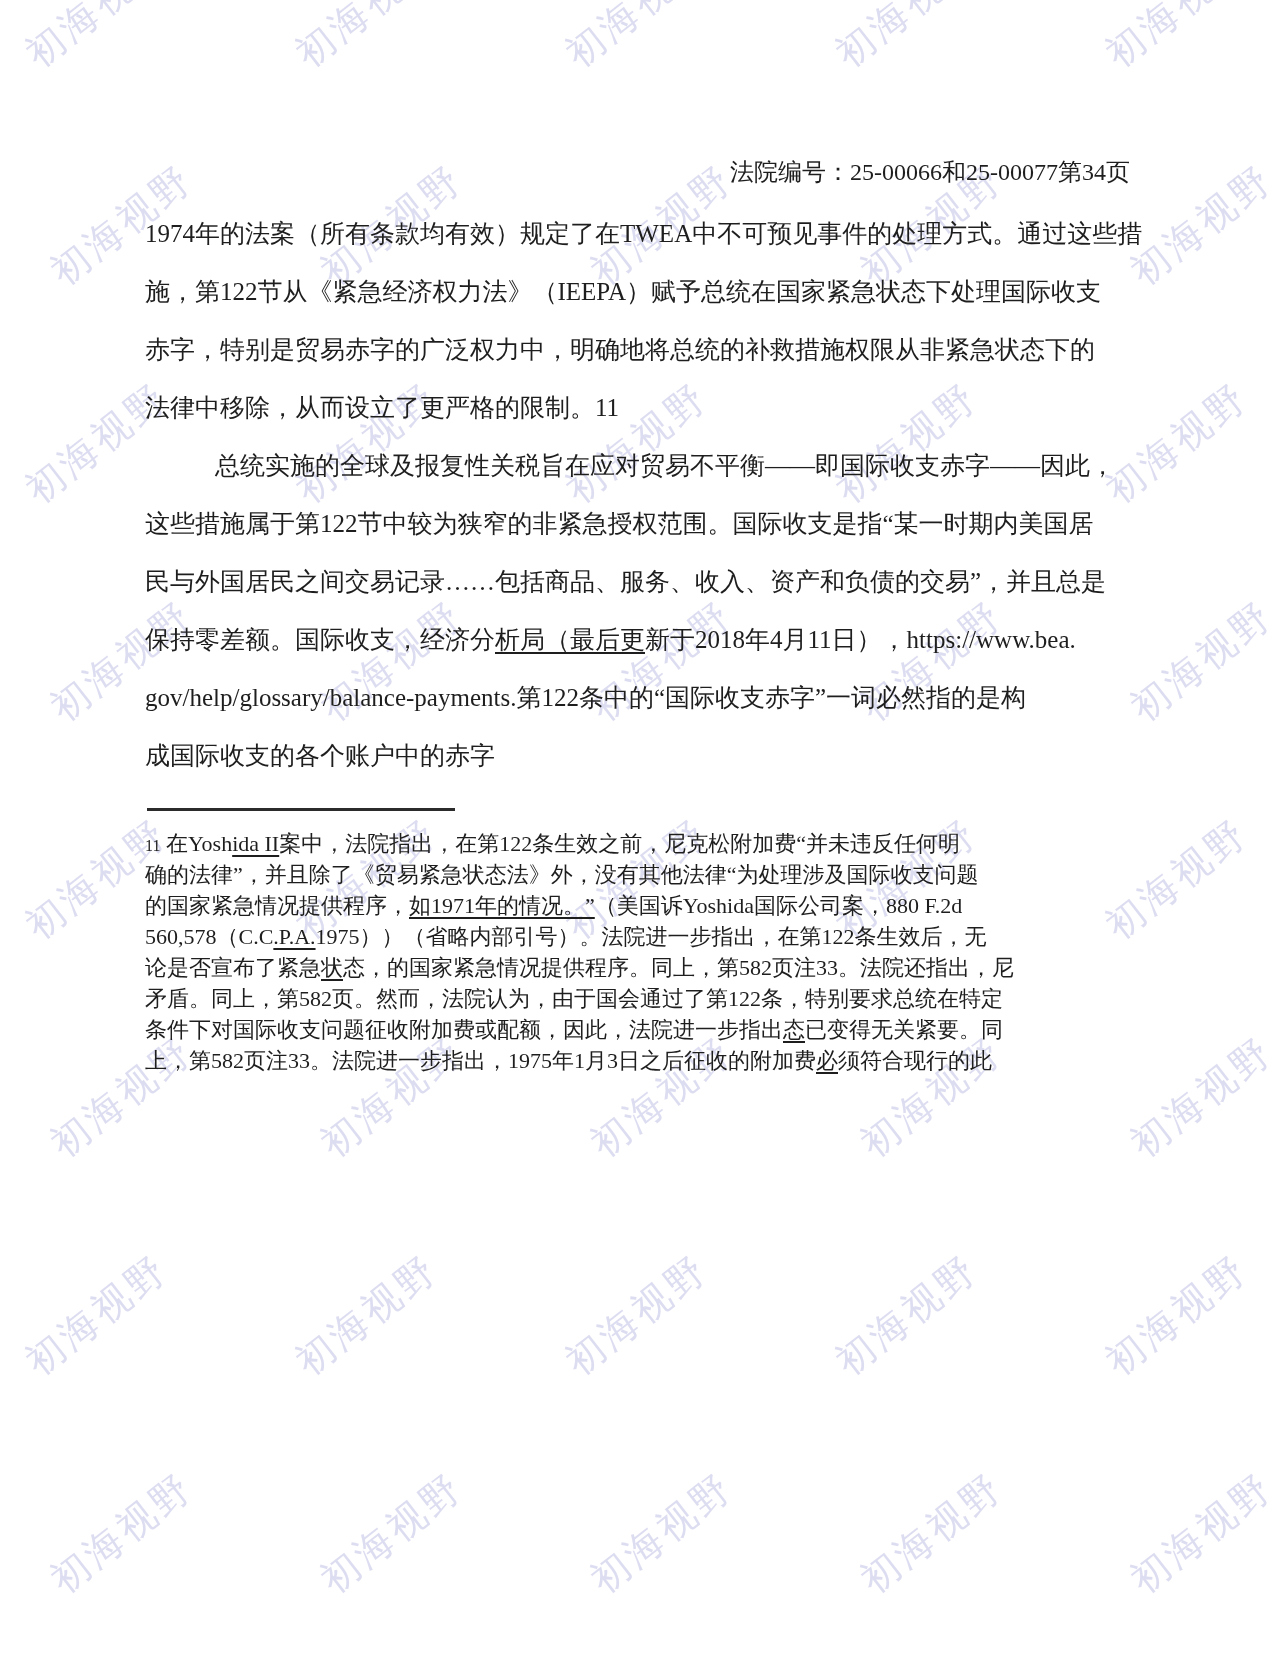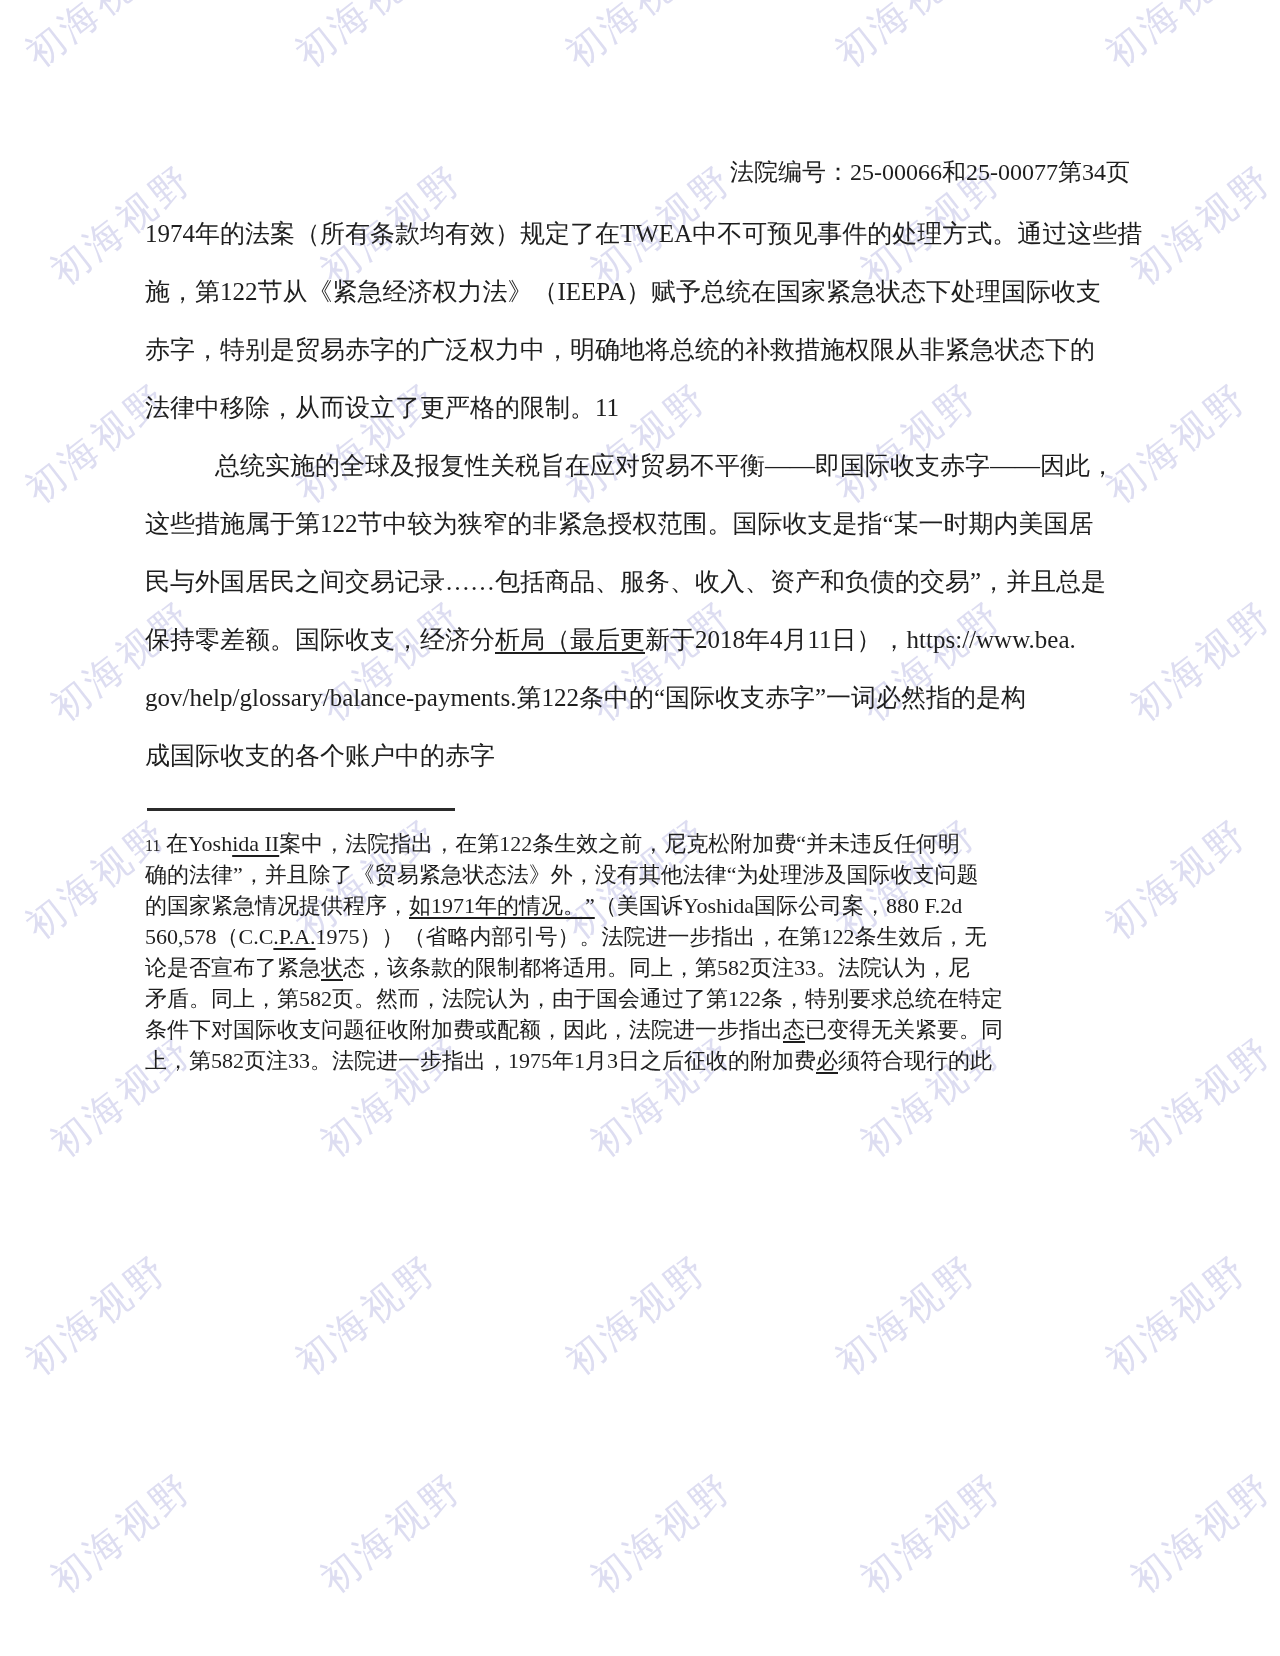--- a/index.html
+++ b/index.html
@@ -115,19 +115,19 @@
         <div class="line"><span>保持零差额。国际收支，经济分</span><span class="u">析局（最后更</span><span>新于2018年4月11日），https://www.bea.</span></div>
         <div class="line"><span>gov/help/glossary/balance-payments.第122条中的“国际收支赤字”一词必然指的是构</span></div>
         <div class="line"><span>成国际收支的各个账户中的赤字</span></div>
       </div>
     <div class="separator"></div>
     <div class="footnote">
         <div class="line"><span class="fn-ref">11</span><span> 在Yosh</span><span class="u">ida II</span><span>案中，法院指出，在第122条生效之前，尼克松附加费“并未违反任何明</span></div>
         <div class="line"><span>确的法律”，并且除了《贸易紧急状态法》外，没有其他法律“为处理涉及国际收支问题</span></div>
         <div class="line"><span>的国家紧急情况提供程序，</span><span class="u">如1971年的情况。”</span><span>（美国诉Yoshida国际公司案，880 F.2d</span></div>
         <div class="line"><span>560,578（C.C</span><span class="u">.P.A.</span><span>1975））（省略内部引号）。法院进一步指出，在第122条生效后，无</span></div>
-        <div class="line"><span>论是否宣布了紧急</span><span class="u">状</span><span>态，该条款的限制都将适用。同上，第582页注33。法院认为，尼</span></div>
+        <div class="line"><span>论是否宣布了紧急</span><span class="u">状</span><span>态，的国家紧急情况提供程序。同上，第582页注33。法院还指出，尼</span></div>
         <div class="line"><span>矛盾。同上，第582页。然而，法院认为，由于国会通过了第122条，特别要求总统在特定</span></div>
         <div class="line"><span>条件下对国际收支问题征收附加费或配额，因此，法院进一步指出</span><span class="u">态</span><span>已变得无关紧要。同</span></div>
         <div class="line"><span>上，第582页注33。法院进一步指出，1975年1月3日之后征收的附加费</span><span class="u">必</span><span>须符合现行的此</span></div>
       </div>
   </div>
 </div>
 
 </body></html>

